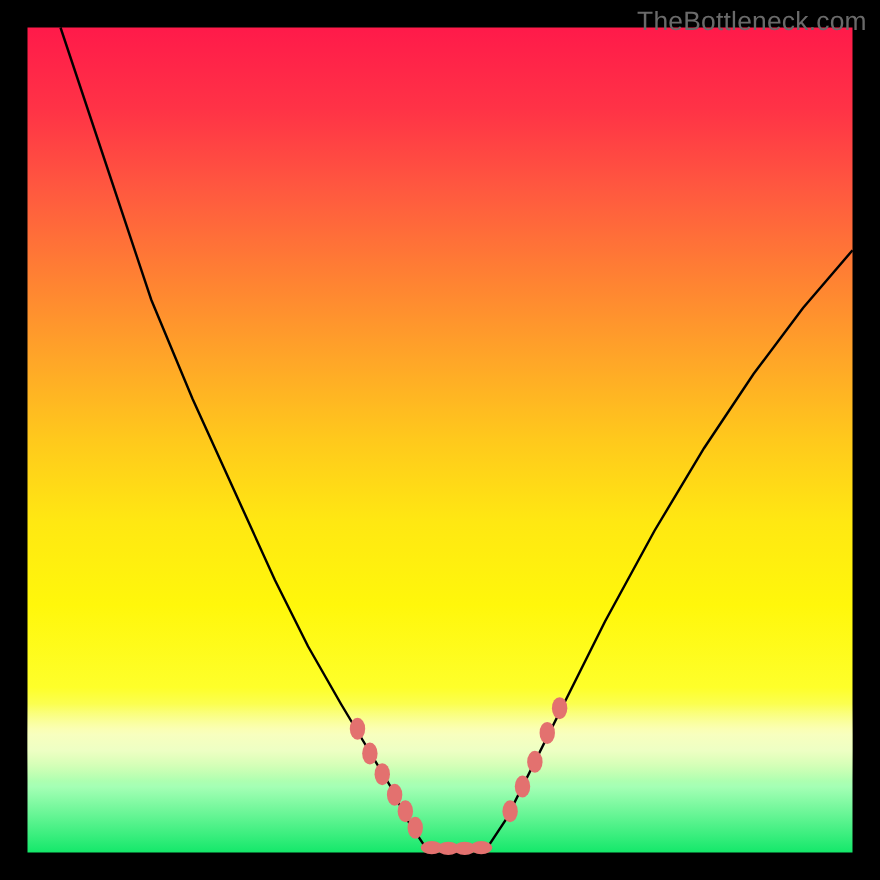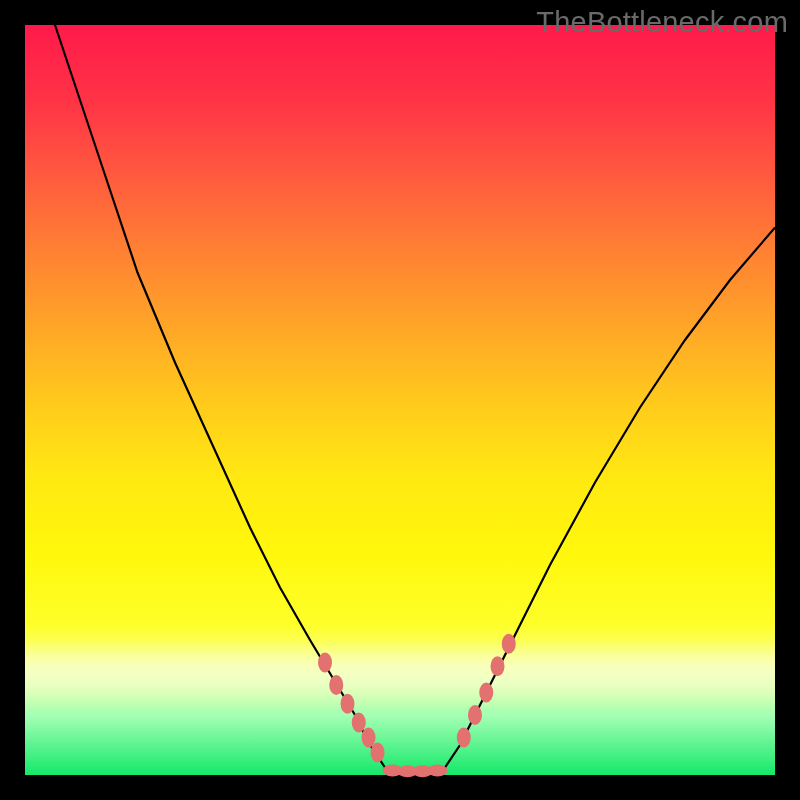--- a/index.html
+++ b/index.html
@@ -11,21 +11,21 @@
   #ff8033 30%,
   #ffa528 40%,
   #ffc91c 50%,
   #ffe812 60%,
   #fff70b 70%,
   #feff2a 80%,
   #f7ff8a 85%,
   #a5ffb5 92%,
   #14e86a 100%)}
 .glow-band{position:absolute;left:25px;width:750px;height:70px;top:640px;background:linear-gradient(to bottom,rgba(255,255,240,0) 0%,rgba(255,255,230,.55) 40%,rgba(255,255,230,.55) 60%,rgba(255,255,240,0) 100%);pointer-events:none}
-.watermark{position:absolute;top:6px;right:12px;color:#6a6a6a;font-size:29px;font-weight:500;letter-spacing:.2px}
+.watermark{position:absolute;top:6px;right:12px;color:#6a6a6a;font-size:24px;font-weight:500;letter-spacing:.2px}
 svg.curve{position:absolute;left:25px;top:25px;width:750px;height:750px;overflow:visible}
 .curve path{fill:none;stroke:#000;stroke-width:2.2}
 .dot{fill:#e3716f}
 </style>
 </head>
 <body>
 
 <div class="frame">
   <div class="plot"></div>
   <div class="glow-band"></div>

